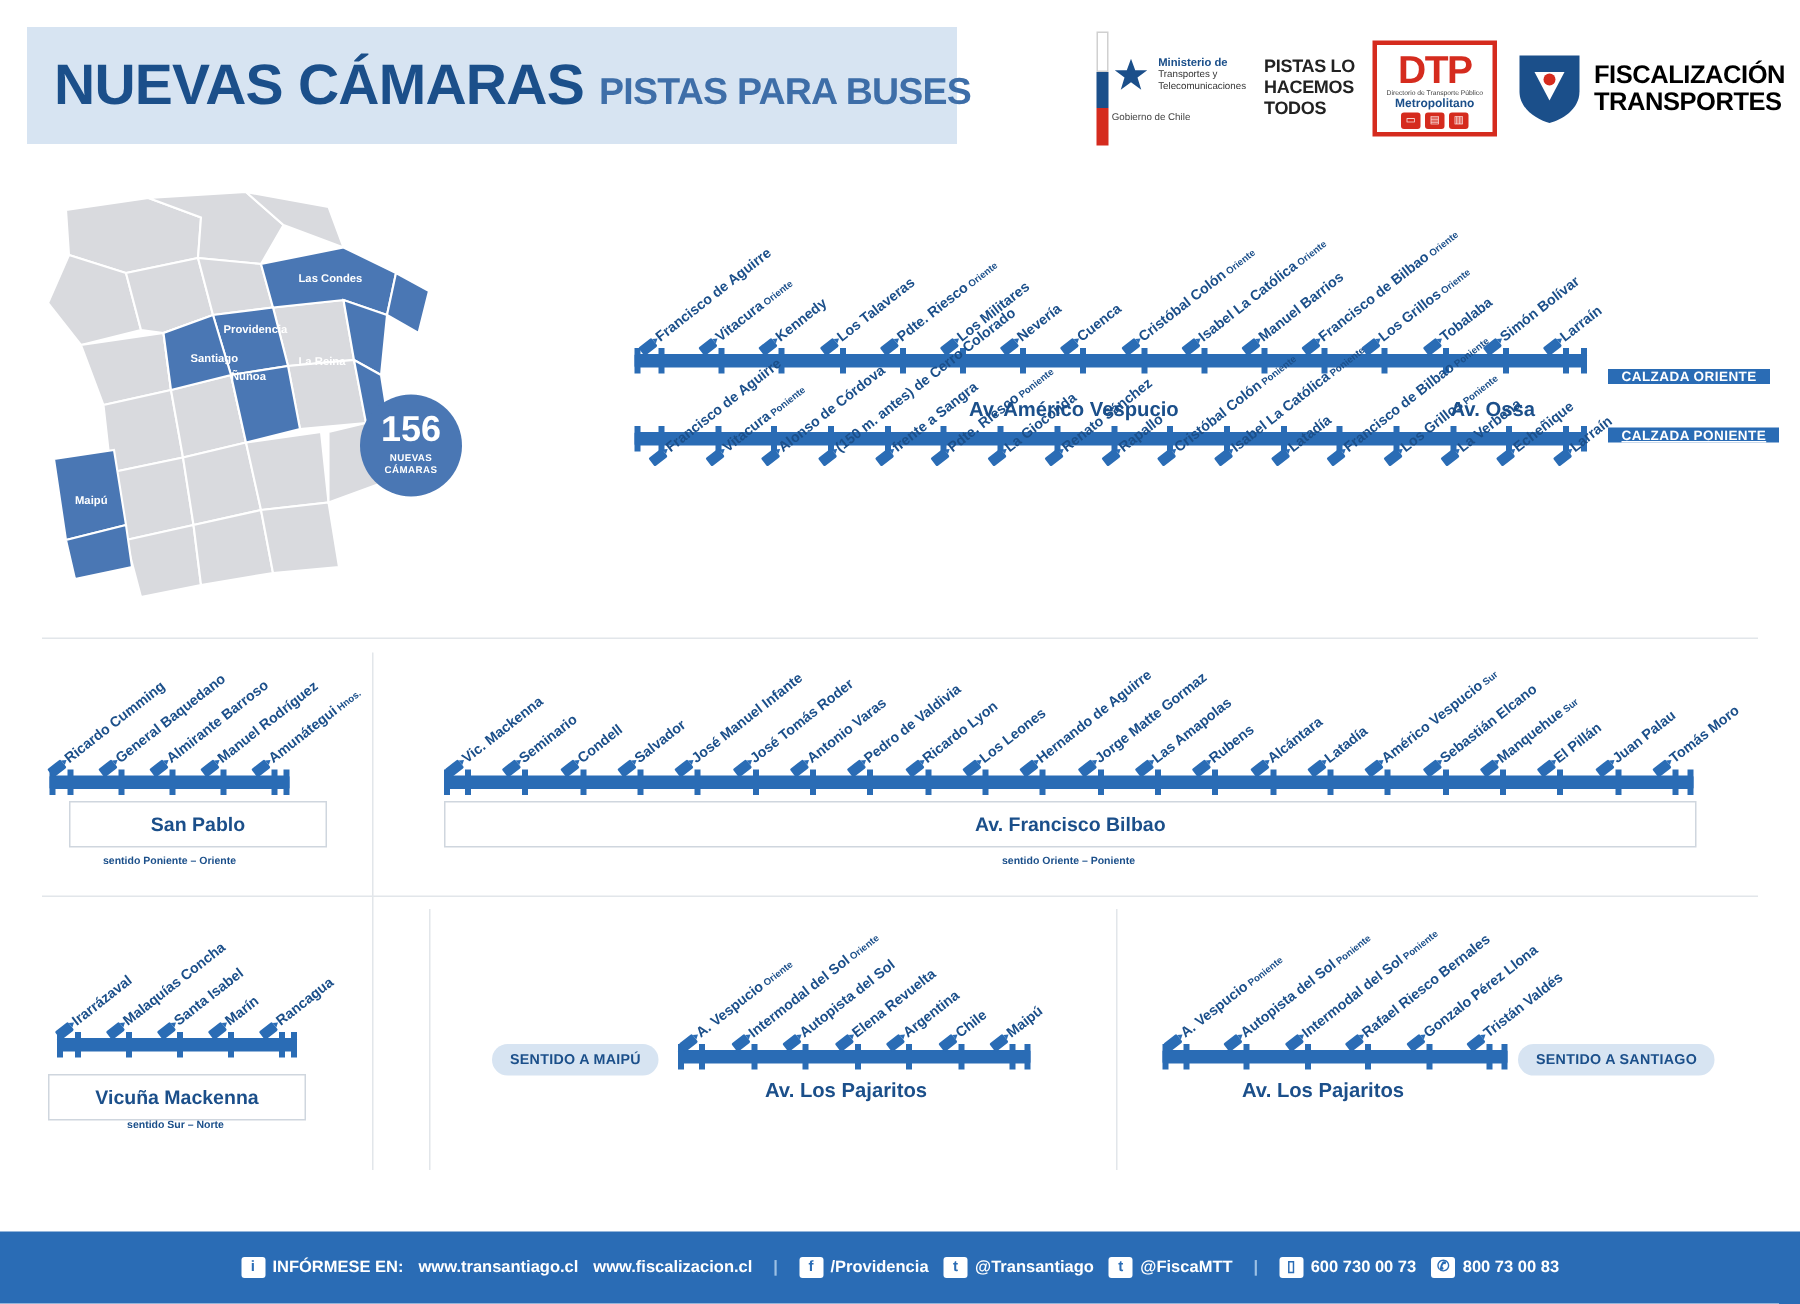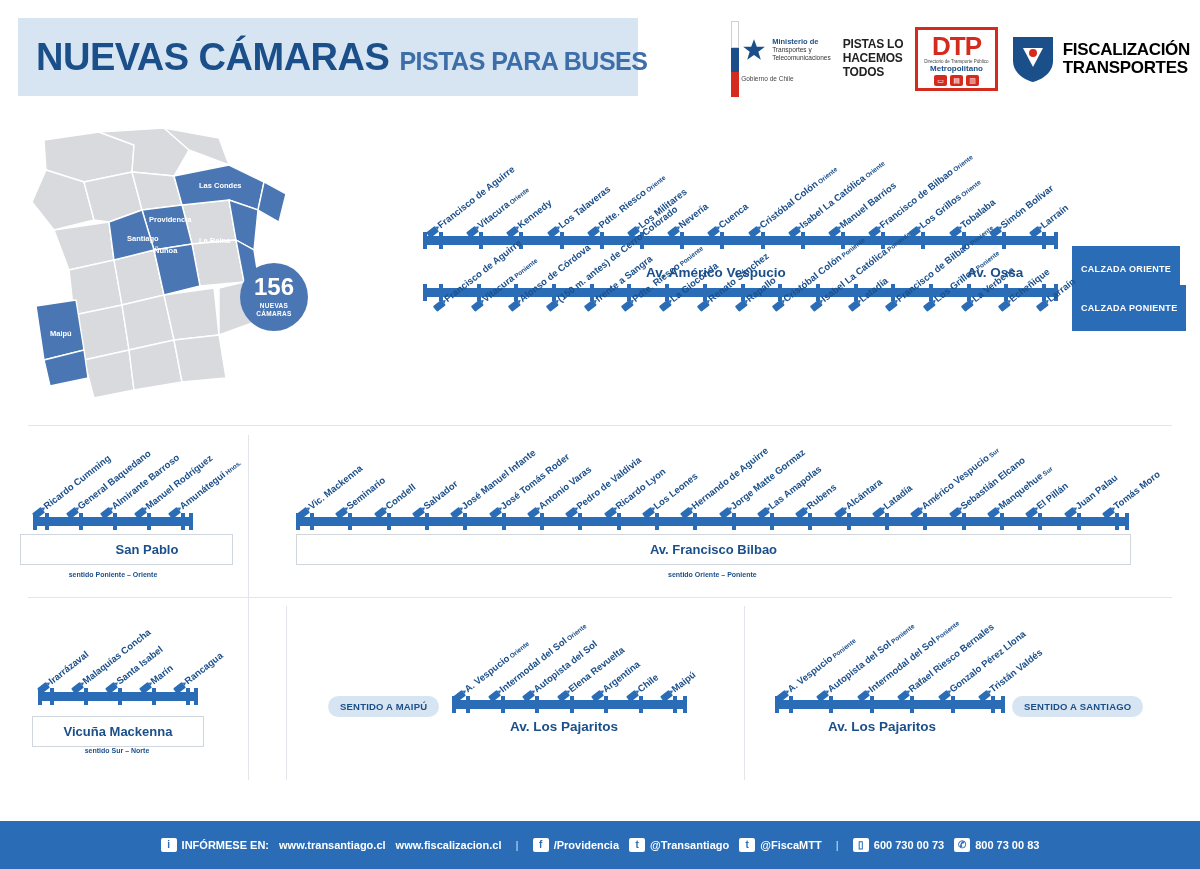--- a/index.html
+++ b/index.html
@@ -54,21 +54,21 @@
   .stop .cam{display:inline-block;width:11px;height:7px;margin-right:3px;background:#2a6cb5;border-radius:1px;position:relative;vertical-align:middle;}
   .stop .cam::after{content:"";position:absolute;right:-3px;top:1.5px;border-left:3px solid #2a6cb5;border-top:2px solid transparent;border-bottom:2px solid transparent;}
   .stop small{font-size:6.5px;font-weight:bold;}
 
   .stop-below{position:absolute;transform-origin:left top;transform:rotate(-38deg);white-space:nowrap;font-size:9.5px;font-weight:bold;color:#1b4f8a;}
   .stop-below .cam{display:inline-block;width:11px;height:7px;margin-right:3px;background:#2a6cb5;border-radius:1px;position:relative;vertical-align:middle;}
   .stop-below .cam::after{content:"";position:absolute;right:-3px;top:1.5px;border-left:3px solid #2a6cb5;border-top:2px solid transparent;border-bottom:2px solid transparent;}
   .stop-below small{font-size:6.5px;font-weight:bold;}
 
   .road-label{position:absolute;font-size:13.5px;font-weight:bold;color:#1b4f8a;}
-  .calzada{position:absolute;background:#2a6cb5;color:#fff;font-size:9px;font-weight:bold;padding:18px 9px;letter-spacing:0.3px;}
+  .calzada{position:absolute;background:#2a6cb5;color:#fff;font-size:9px;font-weight:bold;padding:0 9px;letter-spacing:0.3px;}
 
   .boxlabel{position:absolute;border:1px solid #cfd6de;background:#fff;text-align:center;font-size:13px;font-weight:bold;color:#1b4f8a;padding:7px 0;}
   .sentido{position:absolute;font-size:7px;font-weight:bold;color:#1b4f8a;text-align:center;}
   .sentido b{color:#1b4f8a;}
 
   .pill{position:absolute;background:#d7e4f2;color:#1b4f8a;font-size:9.5px;font-weight:bold;padding:5px 12px;border-radius:11px;letter-spacing:0.2px;}
 
   .hr{position:absolute;height:1px;background:#e2e6ea;}
   .vr{position:absolute;width:1px;background:#e2e6ea;}
 
@@ -226,21 +226,21 @@
       <div class="stop" style="left: 913.4px; top: 228px;"><span class="cam"></span><span>Los Grillos</span><small> Oriente</small></div>
       <div class="tick" style="left: 961.6px; top: 232px;"></div>
       <div class="stop" style="left: 953.6px; top: 228px;"><span class="cam"></span><span>Tobalaba</span></div>
       <div class="tick" style="left: 1001.8px; top: 232px;"></div>
       <div class="stop" style="left: 993.8px; top: 228px;"><span class="cam"></span><span>Simón Bolívar</span></div>
       <div class="tick" style="left: 1042px; top: 232px;"></div>
       <div class="stop" style="left: 1034px; top: 228px;"><span class="cam"></span><span>Larraín</span></div>
     </div>
 
   <div class="calzada" style="left:1072px;top:246px;">CALZADA ORIENTE</div>
-  <div class="calzada" style="left:1072px;top:285px;">CALZADA PONIENTE</div>
+  <div class="calzada" style="left:1072px;top:285px;text-decoration:underline;">CALZADA PONIENTE</div>
 
   <div class="road-label" style="left:646px;top:265px;">Av. Américo Vespucio</div>
   <div class="road-label" style="left:967px;top:265px;">Av. Ossa</div>
 
   <div id="vespucio-poniente-axis" class="axis" style="left:423px;top:288px;width:635px;"></div>
   <div id="vespucio-poniente-labels">
       <div class="tick" style="left: 439px; top: 284px;"></div>
       <div class="stop-below" style="left: 431px; top: 304px;"><span class="cam"></span><span>Francisco de Aguirre</span></div>
       <div class="tick" style="left: 476.688px; top: 284px;"></div>
       <div class="stop-below" style="left: 468.688px; top: 304px;"><span class="cam"></span><span>Vitacura</span><small> Poniente</small></div>
@@ -284,21 +284,21 @@
       <div class="stop" style="left: 37px; top: 509px;"><span class="cam"></span><span>Ricardo Cumming</span></div>
       <div class="tick" style="left: 79px; top: 513px;"></div>
       <div class="stop" style="left: 71px; top: 509px;"><span class="cam"></span><span>General Baquedano</span></div>
       <div class="tick" style="left: 113px; top: 513px;"></div>
       <div class="stop" style="left: 105px; top: 509px;"><span class="cam"></span><span>Almirante Barroso</span></div>
       <div class="tick" style="left: 147px; top: 513px;"></div>
       <div class="stop" style="left: 139px; top: 509px;"><span class="cam"></span><span>Manuel Rodríguez</span></div>
       <div class="tick" style="left: 181px; top: 513px;"></div>
       <div class="stop" style="left: 173px; top: 509px;"><span class="cam"></span><span>Amunátegui</span><small> Hnos.</small></div>
     </div>
-  <div class="boxlabel" style="left:20px;top:534px;width:170px;padding-left:41px;">San Pablo</div>
+  <div class="boxlabel" style="left:46px;top:534px;width:170px;">San Pablo</div>
   <div class="sentido" style="left:28px;top:571px;width:170px;">
     <span>sentido </span><b>Poniente – Oriente</b>
   </div>
 
   <div class="vr" style="left:248px;top:435px;height:345px;"></div>
 
   <div id="bilbao-axis" class="axis" style="left:296px;top:517px;width:833px;"></div>
   <div id="bilbao-labels">
       <div class="tick" style="left: 310px; top: 513px;"></div>
       <div class="stop" style="left: 302px; top: 509px;"><span class="cam"></span><span>Vic. Mackenna</span></div>

